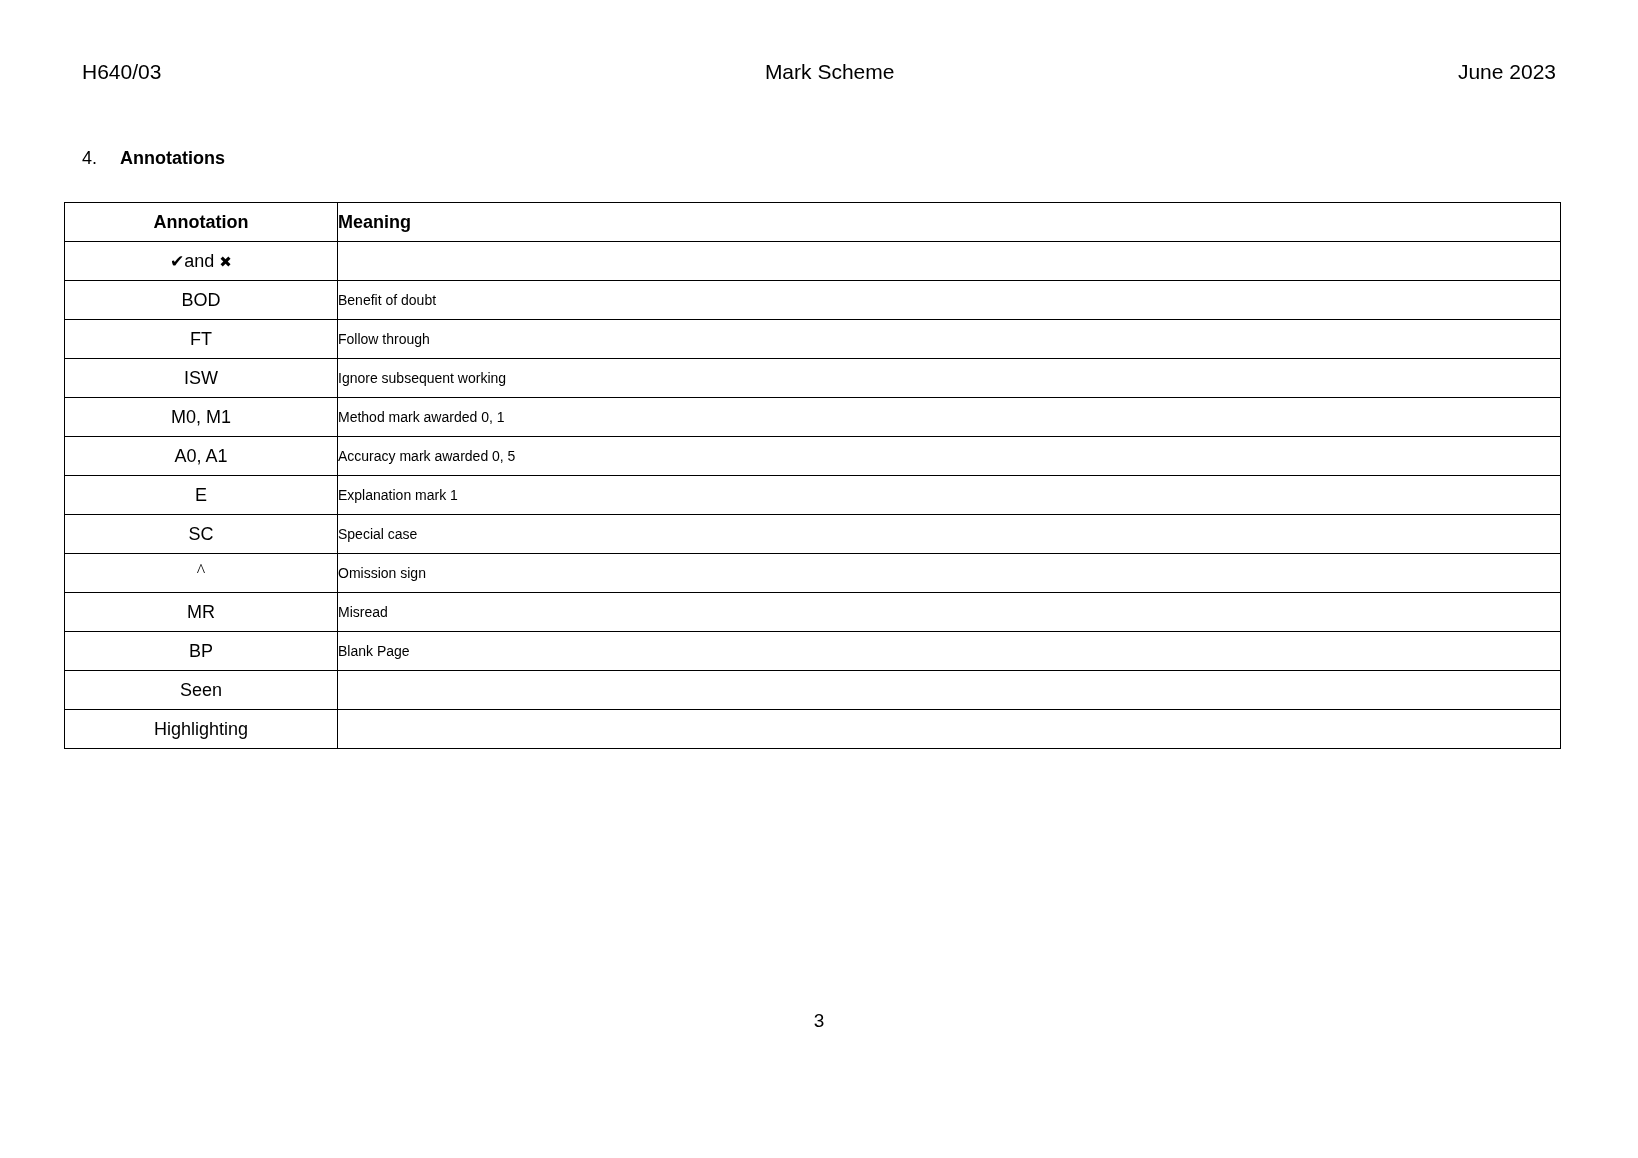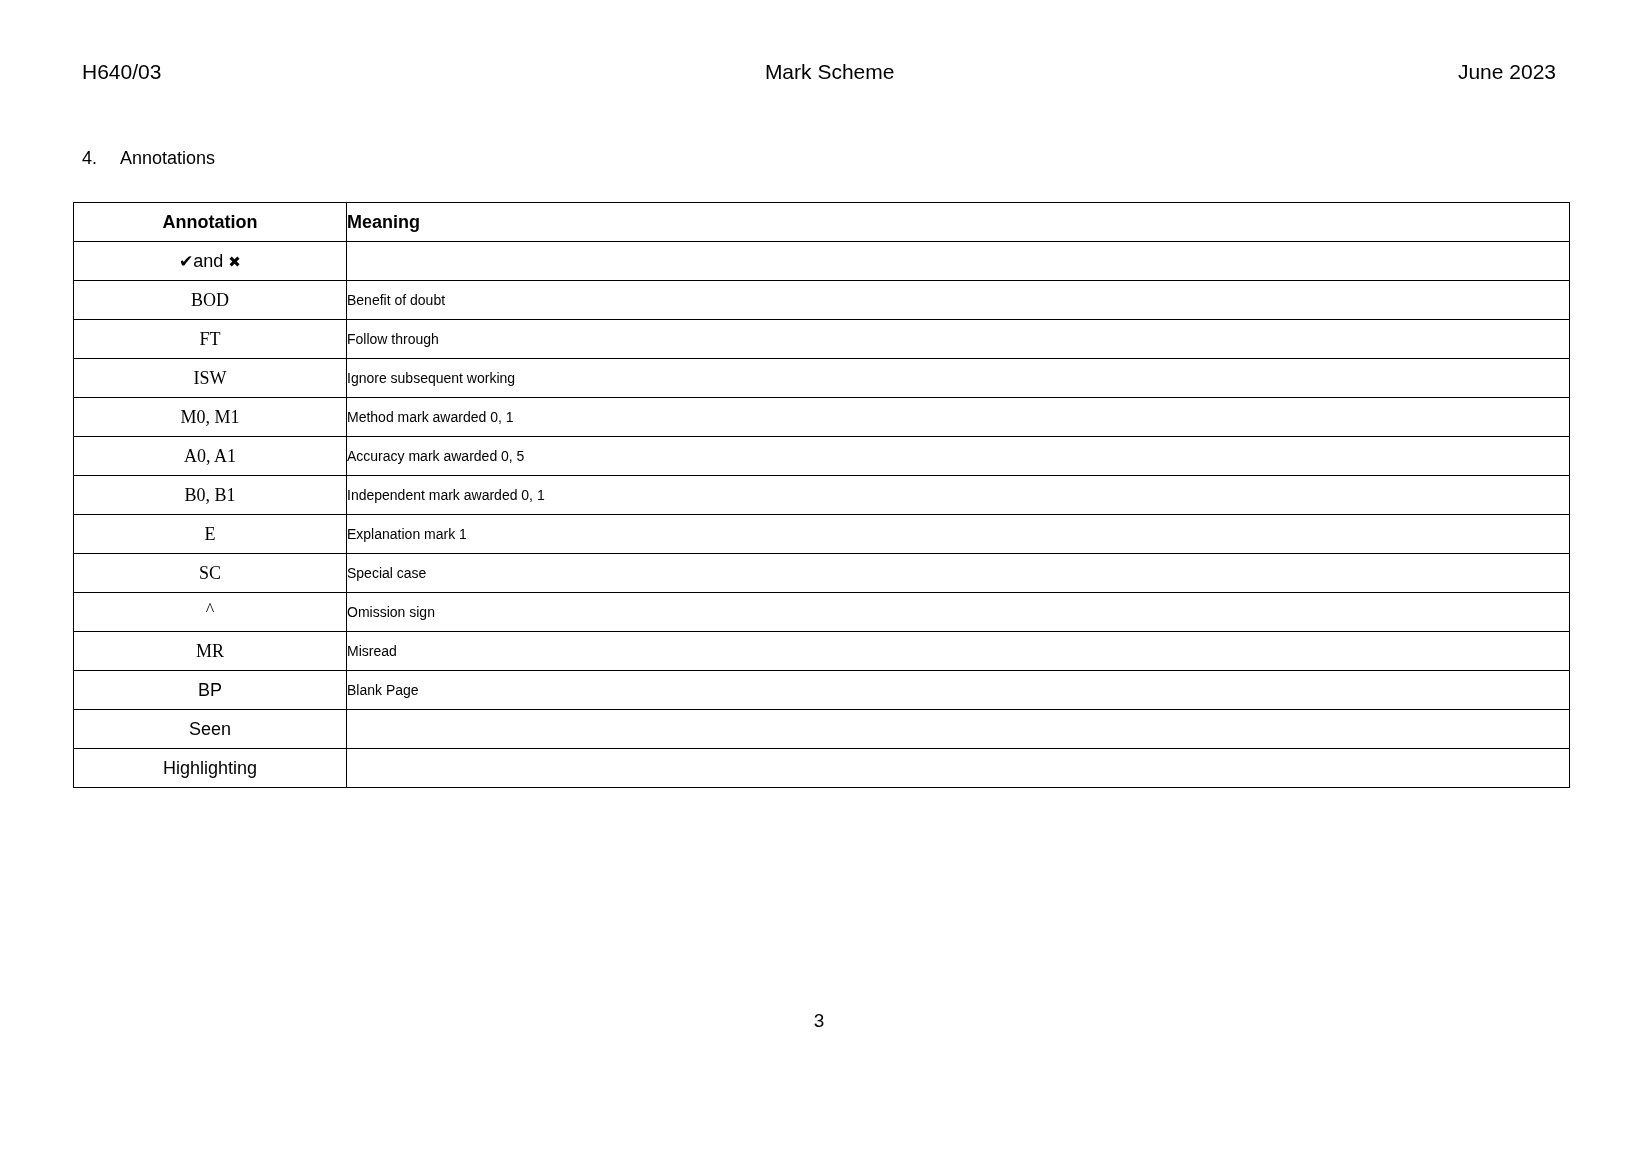--- a/index.html
+++ b/index.html
@@ -50,27 +50,27 @@
     left: 82px;
     font-size: 18px;
     display: flex;
     align-items: baseline;
   }
   .section-number {
     width: 38px;
     font-weight: normal;
   }
   .section-title {
-    font-weight: normal;
+    font-weight: bold;
     text-align: center;
   }
   table.annotations {
     position: absolute;
     top: 202px;
-    left: 73px;
+    left: 64px;
     width: 1496px;
     border-collapse: collapse;
     table-layout: fixed;
   }
   table.annotations td, table.annotations th {
     border: 1px solid #000000;
     padding: 0;
     height: 38px;
     vertical-align: middle;
   }
@@ -91,21 +91,21 @@
   th.col-meaning {
     text-align: left;
   }
   td.cell-meaning {
     font-size: 14px;
   }
   td.cell-annotation {
     font-size: 18px;
   }
   .serif {
-    font-family: Liberation Serif, serif;
+    font-family: Liberation Sans, sans-serif;
     font-size: 19px;
   }
   .tick {
     font-family: "DejaVu Sans", sans-serif;
     font-size: 17px;
   }
   .cross {
     font-family: "DejaVu Sans", sans-serif;
     font-size: 15px;
     font-weight: bold;
@@ -167,24 +167,20 @@
       </tr>
       <tr>
         <td class="cell-annotation serif">M0, M1</td>
         <td class="cell-meaning">Method mark awarded 0, 1</td>
       </tr>
       <tr>
         <td class="cell-annotation serif">A0, A1</td>
         <td class="cell-meaning">Accuracy mark awarded 0, 5</td>
       </tr>
       <tr>
-        <td class="cell-annotation serif">B0, B1</td>
-        <td class="cell-meaning">Independent mark awarded 0, 1</td>
-      </tr>
-      <tr>
         <td class="cell-annotation serif">E</td>
         <td class="cell-meaning">Explanation mark 1</td>
       </tr>
       <tr>
         <td class="cell-annotation serif">SC</td>
         <td class="cell-meaning">Special case</td>
       </tr>
       <tr>
         <td class="cell-annotation caret">^</td>
         <td class="cell-meaning">Omission sign</td>

